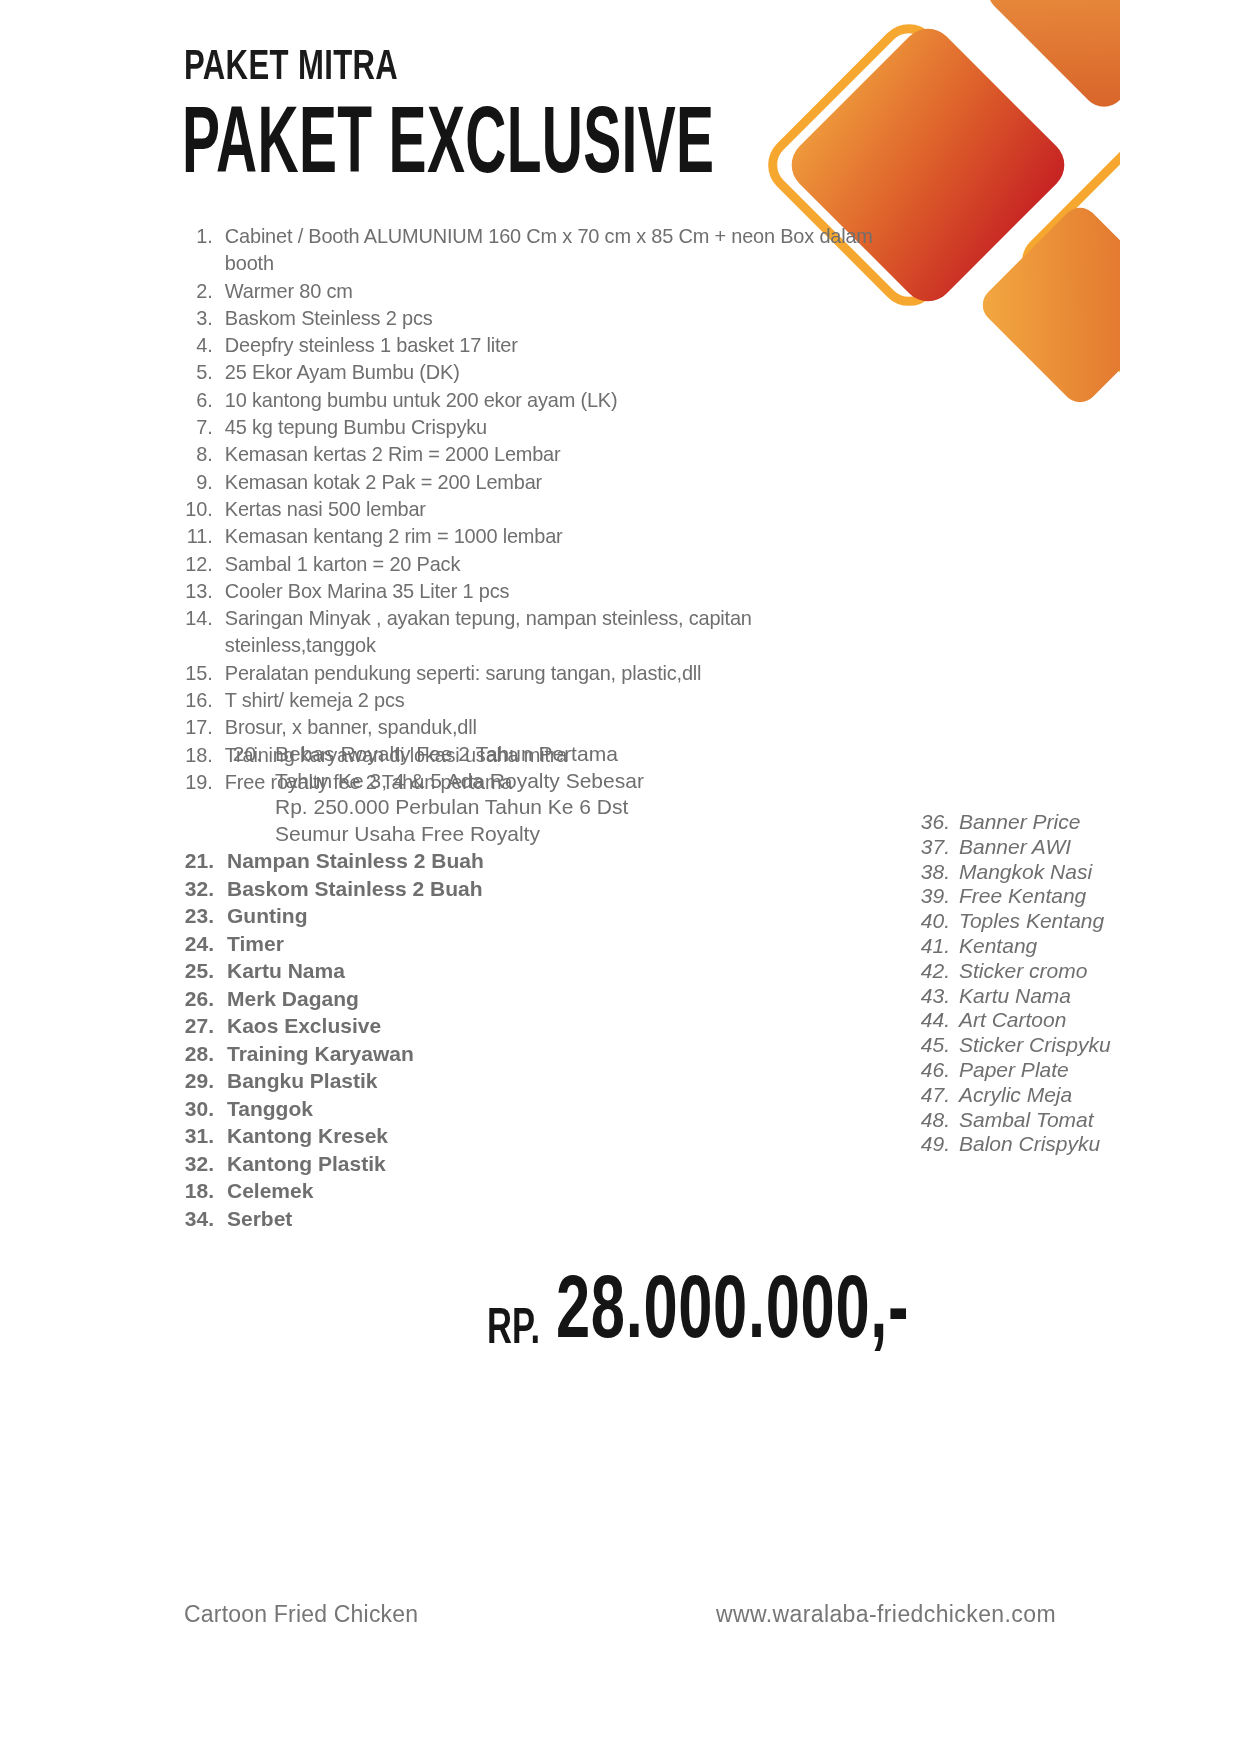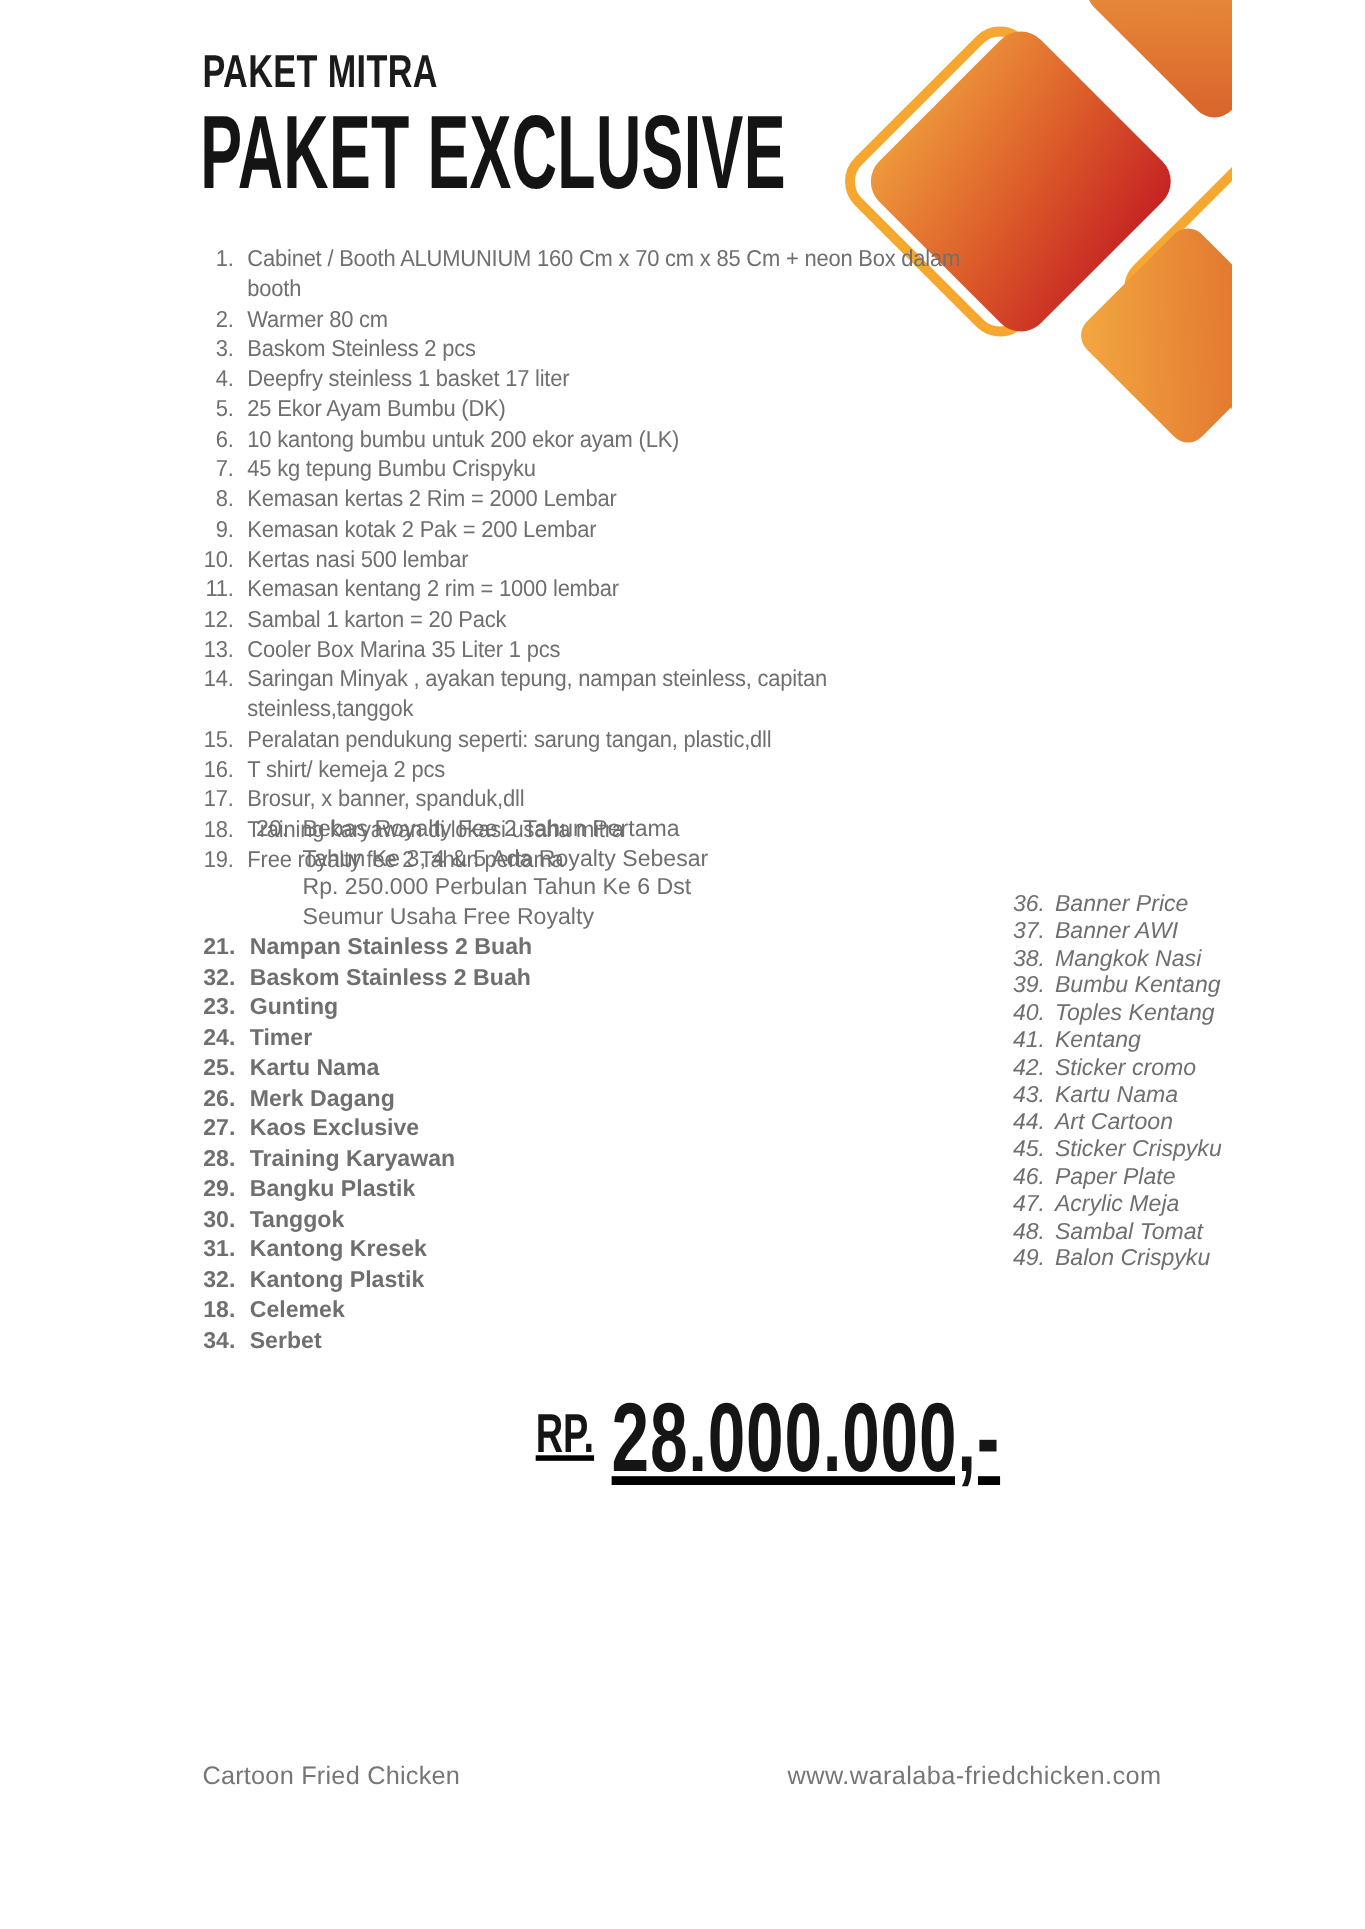--- a/index.html
+++ b/index.html
@@ -38,21 +38,21 @@
   .list-left-a .row { line-height:27.3px; transform:scaleX(0.95); transform-origin:left top; letter-spacing:-0.2px; }
   .list-item20 .row { line-height:26.6px; }
   .list-left-b .row { line-height:27.5px;font-weight:bold; }
   .list-right  .row { line-height:24.8px;font-style:italic; }
 
   .num { flex:none; min-width:30px; text-align:right; margin-right:13px; }
   .list-right .num { min-width:32px; margin-right:9px; }
   .txt { white-space:pre-line; }
 
   
-  .price { position:absolute; left:366px; top:1262px; display:flex; align-items:flex-start;text-decoration:underline; }
+  .price { position:absolute; left:366px; top:1262px; display:flex; align-items:flex-end; }
   .price-cur {
     font-size:50px; font-weight:800; color:#151515; line-height:1;
     transform:scaleX(0.69); transform-origin:left top; margin-top:16px;
     letter-spacing:0;
   }
   .price-amt {
     font-size:89px; font-weight:800; color:#151515; line-height:1;
     transform:scaleX(0.69); transform-origin:left top; margin-left:-8px;
     letter-spacing:1px; white-space:nowrap;
   }
@@ -258,21 +258,21 @@
       <div class="row">
         <span class="num">37.</span>
         <span class="txt">Banner AWI</span>
       </div>
       <div class="row">
         <span class="num">38.</span>
         <span class="txt">Mangkok Nasi</span>
       </div>
       <div class="row">
         <span class="num">39.</span>
-        <span class="txt">Bumbu Kentang</span>
+        <span class="txt">Free Kentang</span>
       </div>
       <div class="row">
         <span class="num">40.</span>
         <span class="txt">Toples Kentang</span>
       </div>
       <div class="row">
         <span class="num">41.</span>
         <span class="txt">Kentang</span>
       </div>
       <div class="row">

